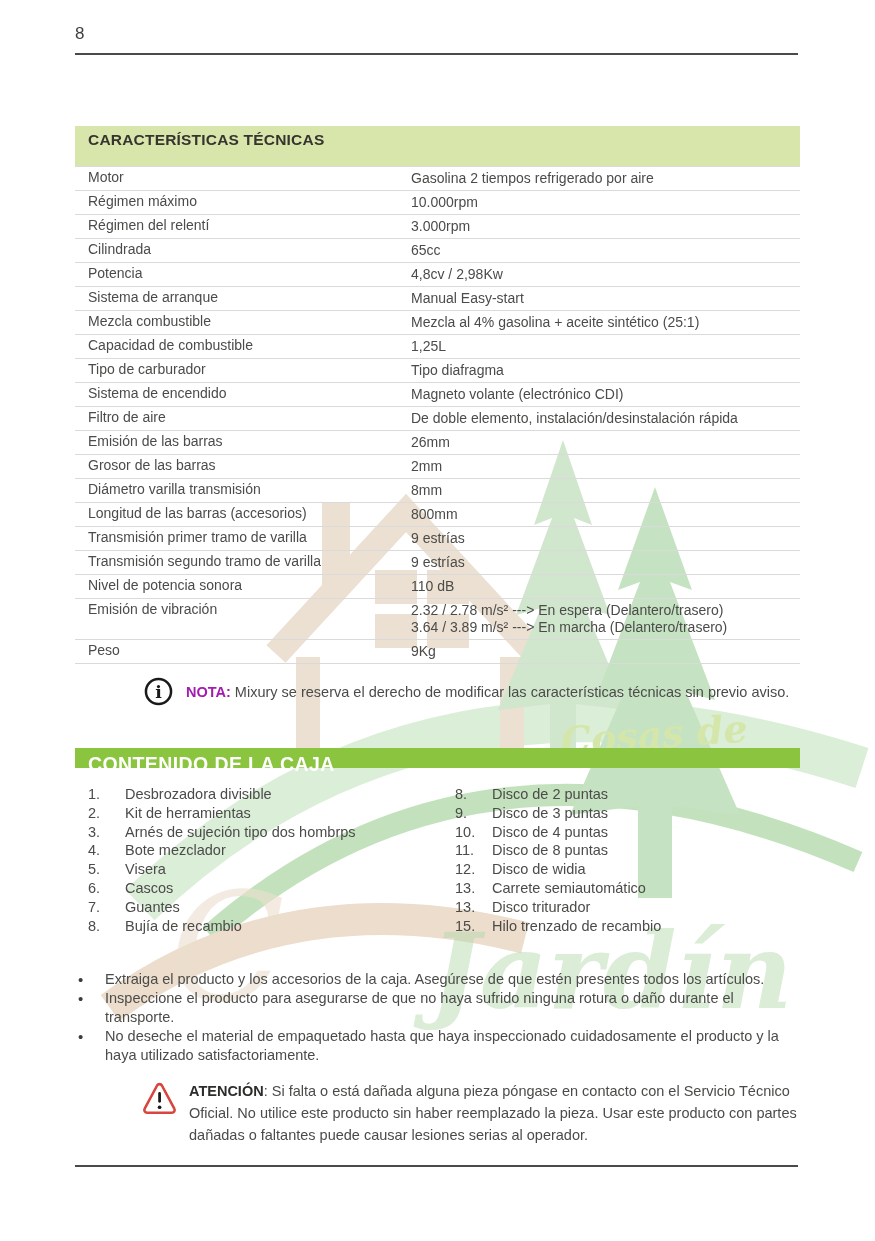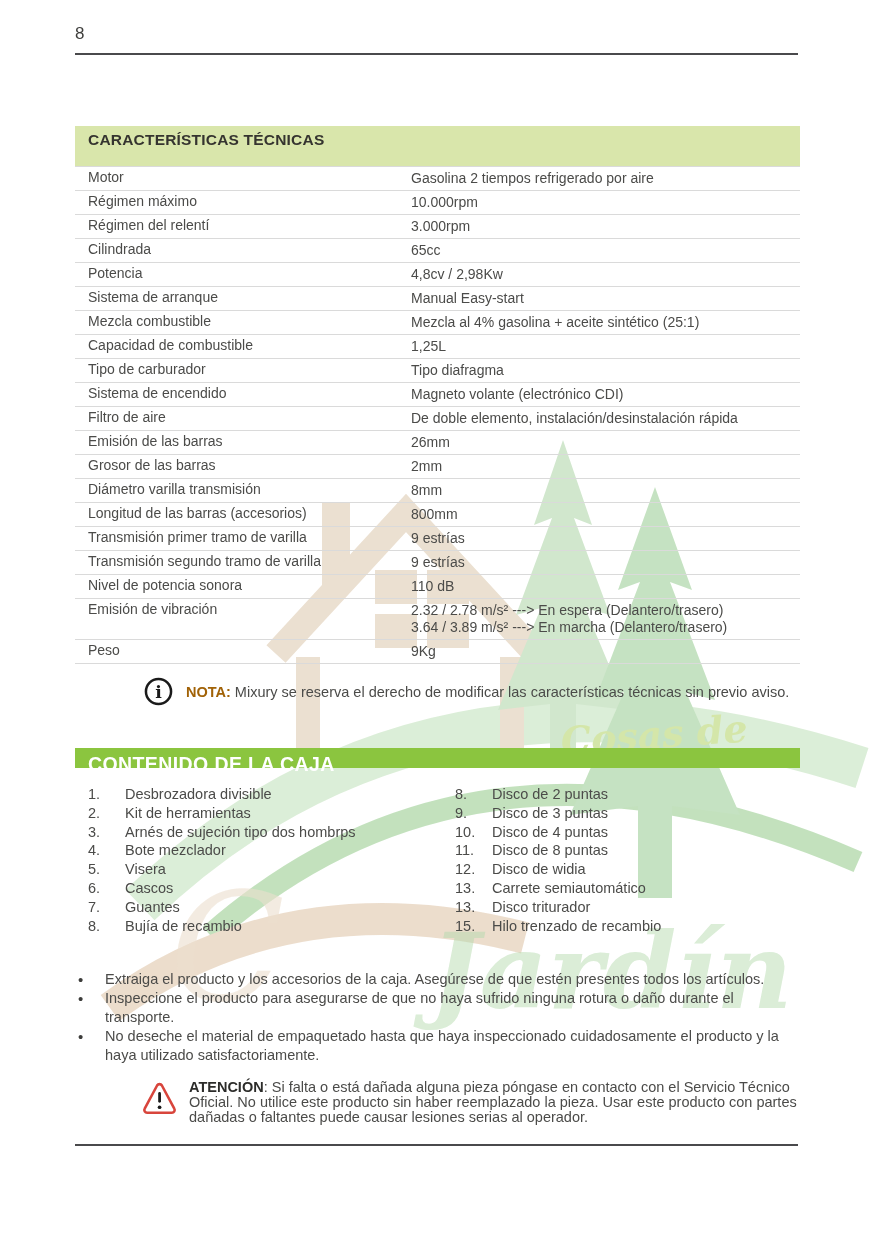--- a/index.html
+++ b/index.html
@@ -35,21 +35,21 @@
   .spec-row {
     display: flex; align-items: flex-start; min-height: 24px;
     border-bottom: 1px solid #dadada; font-size: 14px; color: #4b4b49;
   }
   .spec-row .lbl { width: 336px; padding: 2px 6px 2px 13px; flex: none; }
   .spec-row .val { flex: 1; white-space: pre-line; line-height: 17px; padding: 3px 0; }
 
   .note-row { display: flex; align-items: center; margin: 13px 0 0 69px; }
   .note-icon { flex: none; margin-right: 13px; }
   .note-text { font-size: 14.5px; color: #4b4b49; }
-  .note-text b { color: #a16207; }
+  .note-text b { color: #a21caf; }
 
   .bar-green {
     margin-top: 42px; height: 20px; line-height: 32px;
     background: #8bc53f; color: #ffffff;
     font-weight: bold; font-size: 19.5px; padding: 0 13px; letter-spacing: .4px;
   }
 
   .box-lists { display: flex; margin: 17px 0 0 13px; font-size: 14.5px; }
   .box-col-left { width: 367px; flex: none; }
   .box-col-right { flex: 1; }
@@ -58,21 +58,21 @@
 
   .bullets { margin-top: 35px; list-style: none; font-size: 14.5px; }
   .bullets li { position: relative; padding-left: 30px; line-height: 19px; }
   .bullets li::before {
     content: "\2022"; position: absolute; left: 3px; top: 0;
     font-size: 15px; color: #3c3c3a;
   }
 
   .warning-row { display: flex; margin: 15px 0 0 66px; width: 660px; }
   .warning-icon { flex: none; margin-right: 11px; margin-top: 1px; }
-  .warning-text { font-size: 14.5px; line-height: 15px; color: #4b4b49; width: 612px; }
+  .warning-text { font-size: 14.5px; line-height: 22px; color: #4b4b49; width: 612px; }
   .warning-text b { color: #2c2c2a; }
 
   .bottom-rule { border-top: 2px solid #4a4a4c; width: 723px; margin-top: 19px; }
 </style>
 </head>
 <body>
 
 <svg class="watermark" width="875" height="1241" viewBox="0 0 875 1241" xmlns="http://www.w3.org/2000/svg">
   <g opacity="0.88">
     <path d="M140 905 Q 430 628 862 768" stroke="#d7ecd3" stroke-width="42" fill="none"></path>

